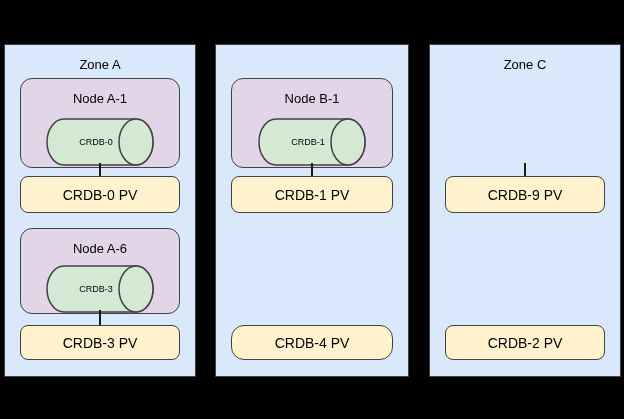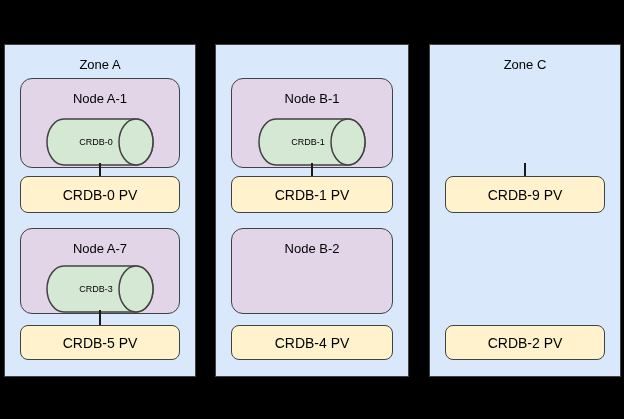--- a/index.html
+++ b/index.html
@@ -34,52 +34,49 @@
         <ellipse cx="90" cy="24" rx="17" ry="23"></ellipse>
         <text x="50" y="27" text-anchor="middle">CRDB-0</text>
       </svg>
     </div>
     <div class="connector" style="top:118px;height:14px;"></div>
     <div class="pv" style="top:131px;height:37px;">
       <span>CRDB-0 PV</span>
     </div>
 
     <div class="node" style="top:183px;height:86px;">
-      <div class="node-title">Node A-7</div>
+      <div class="node-title">Node A-6</div>
       <svg class="cyl" style="top:36px;" width="108" height="48" viewBox="0 0 108 48">
         <path d="M18,1 L90,1 A17,23 0 0 1 90,47 L18,47 A17,23 0 0 1 18,1 Z"></path>
         <ellipse cx="90" cy="24" rx="17" ry="23"></ellipse>
         <text x="50" y="27" text-anchor="middle">CRDB-3</text>
       </svg>
     </div>
     <div class="connector" style="top:265px;height:16px;"></div>
     <div class="pv" style="top:280px;height:35px;">
-      <span>CRDB-5 PV</span>
+      <span>CRDB-3 PV</span>
     </div>
   </div>
 
   <div class="zone" style="left:215px;width:194px;">
 
     <div class="node" style="top:33px;height:90px;">
       <div class="node-title">Node B-1</div>
       <svg class="cyl" style="top:39px;" width="108" height="48" viewBox="0 0 108 48">
         <path d="M18,1 L90,1 A17,23 0 0 1 90,47 L18,47 A17,23 0 0 1 18,1 Z"></path>
         <ellipse cx="90" cy="24" rx="17" ry="23"></ellipse>
         <text x="50" y="27" text-anchor="middle">CRDB-1</text>
       </svg>
     </div>
     <div class="connector" style="top:118px;height:14px;"></div>
     <div class="pv" style="top:131px;height:37px;justify-content:center;">
       <span>CRDB-1 PV</span>
     </div>
 
-    <div class="node" style="top:183px;height:86px;">
-      <div class="node-title">Node B-2</div>
-    </div>
-    <div class="pv" style="top:280px;height:35px;">
+    <div class="pv" style="top:280px;height:35px;border-radius:13px;">
       <span>CRDB-4 PV</span>
     </div>
   </div>
 
   <div class="zone" style="left:429px;width:192px;">
     <div class="zone-title">Zone C</div>
 
     <div class="connector" style="top:118px;height:14px;"></div>
     <div class="pv" style="top:131px;height:37px;">
       <span>CRDB-9 PV</span>

